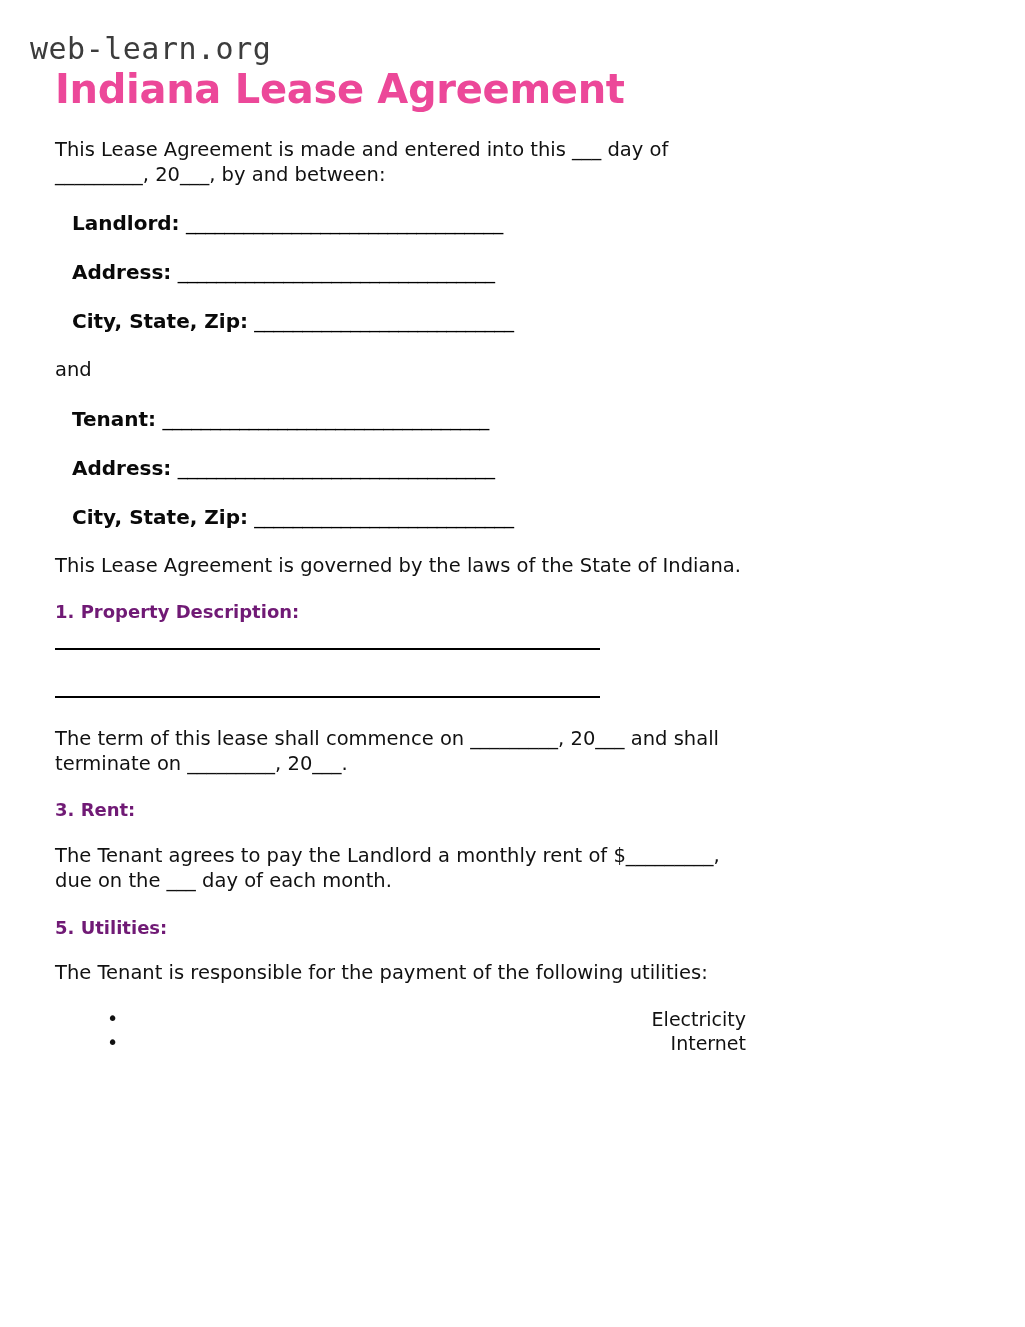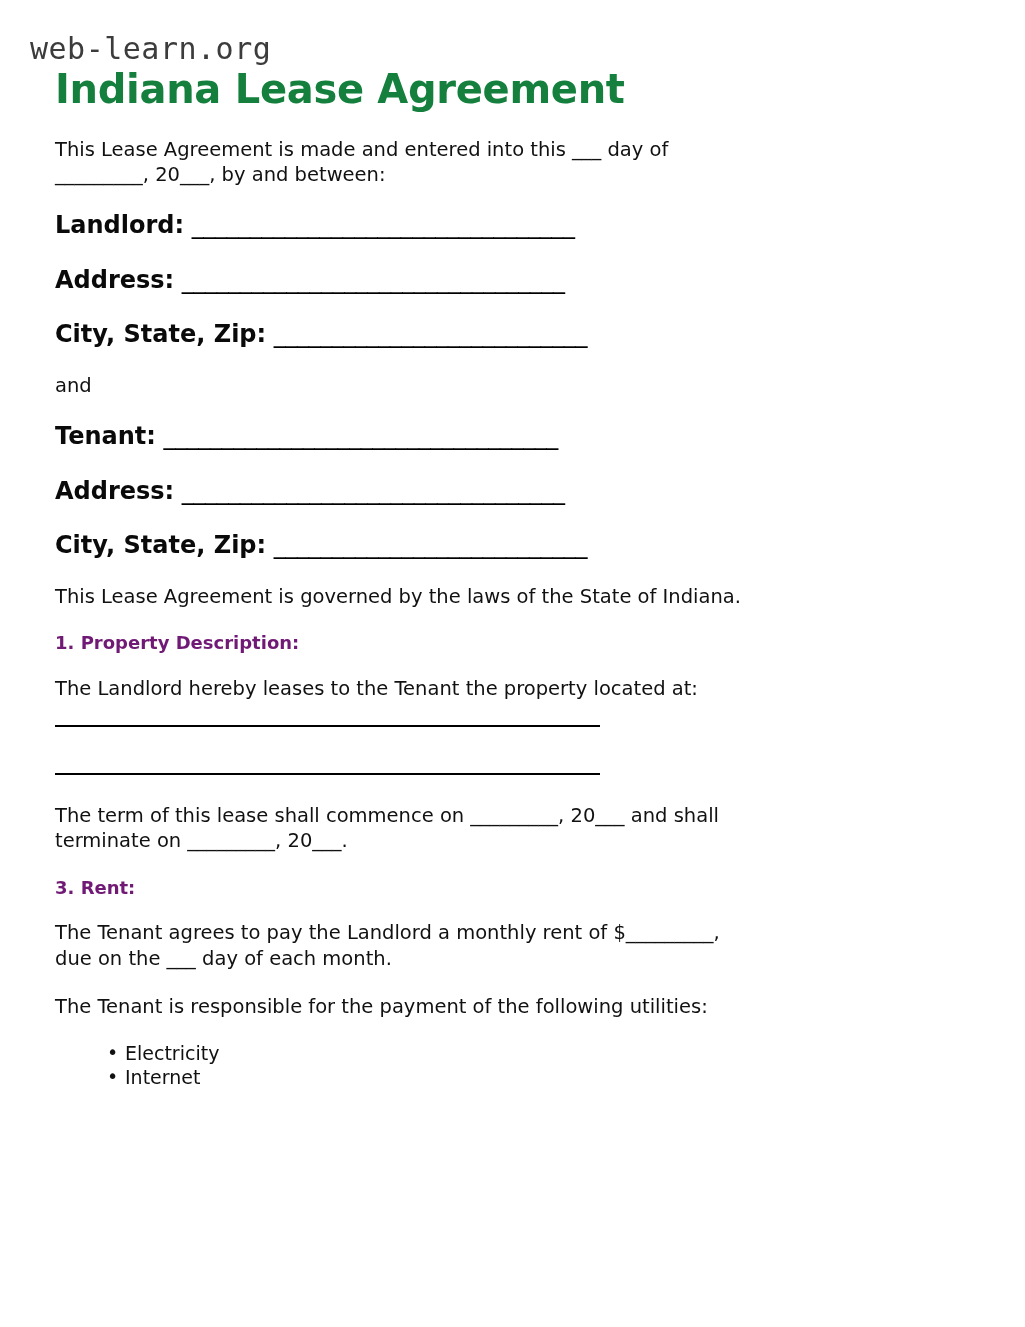--- a/index.html
+++ b/index.html
@@ -36,36 +36,36 @@
     font-family: "DejaVu Sans Mono", "Liberation Mono", monospace;
     font-size: 30px;
     color: #3c3c3c;
   }
   .doc-title {
     font-size: 40px;
     font-weight: bold;
     line-height: 1.08;
     margin: 0 0 26px 0;
     letter-spacing: -0.3px;
-    color: #15803d;
+    color: #ec4899;
   }
   p.body-text {
     font-size: 19.5px;
     line-height: 1.3;
     margin: 8px 0 23px 0;
     color: #111111;
     max-width: 895px;
   }
   p.tight {
     margin-bottom: 21px;
   }
   .field-row {
-    font-size: 24px;
+    font-size: 20px;
     line-height: 1.3;
-    margin: 0 0 23px 0;
+    margin: 0 0 23px 17px;
     white-space: nowrap;
   }
   .field-label {
     font-weight: bold;
     color: #0a0a0a;
   }
   .field-blank {
     font-weight: normal;
     letter-spacing: -0.4px;
   }
@@ -92,20 +92,21 @@
     margin: 0;
     padding: 0 0 0 52px;
     list-style: none;
   }
   ul.util-list li {
     font-size: 19px;
     line-height: 1.26;
     color: #111111;
     position: relative;
     padding-left: 18px;
+    text-align: right;
   }
   ul.util-list li::before {
     content: "\2022";
     position: absolute;
     left: 0;
     top: -1px;
     font-size: 19px;
     color: #111111;
   }
 </style>
@@ -148,31 +149,31 @@
   </div>
 
   <div class="field-row">
     <span class="field-label">City, State, Zip:</span>
     <span class="field-blank">___________________________</span>
   </div>
 
   <p class="body-text">This Lease Agreement is governed by the laws of the State of Indiana.</p>
 
   <h2 class="section-heading">1. Property Description:</h2>
-  <p class="body-text tight">The Landlord hereby leases to the Tenant the property located at:</p>
 
   <div class="rule-line first"></div>
   <div class="rule-line last"></div>
 
   <p class="body-text">The term of this lease shall commence on _________, 20___ and shall terminate on _________, 20___.</p>
 
   <h2 class="section-heading">3. Rent:</h2>
   <p class="body-text">The Tenant agrees to pay the Landlord a monthly rent of $_________, due on the ___ day of each month.</p>
 
 
+  <h2 class="section-heading">5. Utilities:</h2>
   <p class="body-text">The Tenant is responsible for the payment of the following utilities:</p>
 
   <ul class="util-list">
     <li>Electricity</li>
     <li>Internet</li>
   </ul>
 
 </div>
 
 </body></html>

